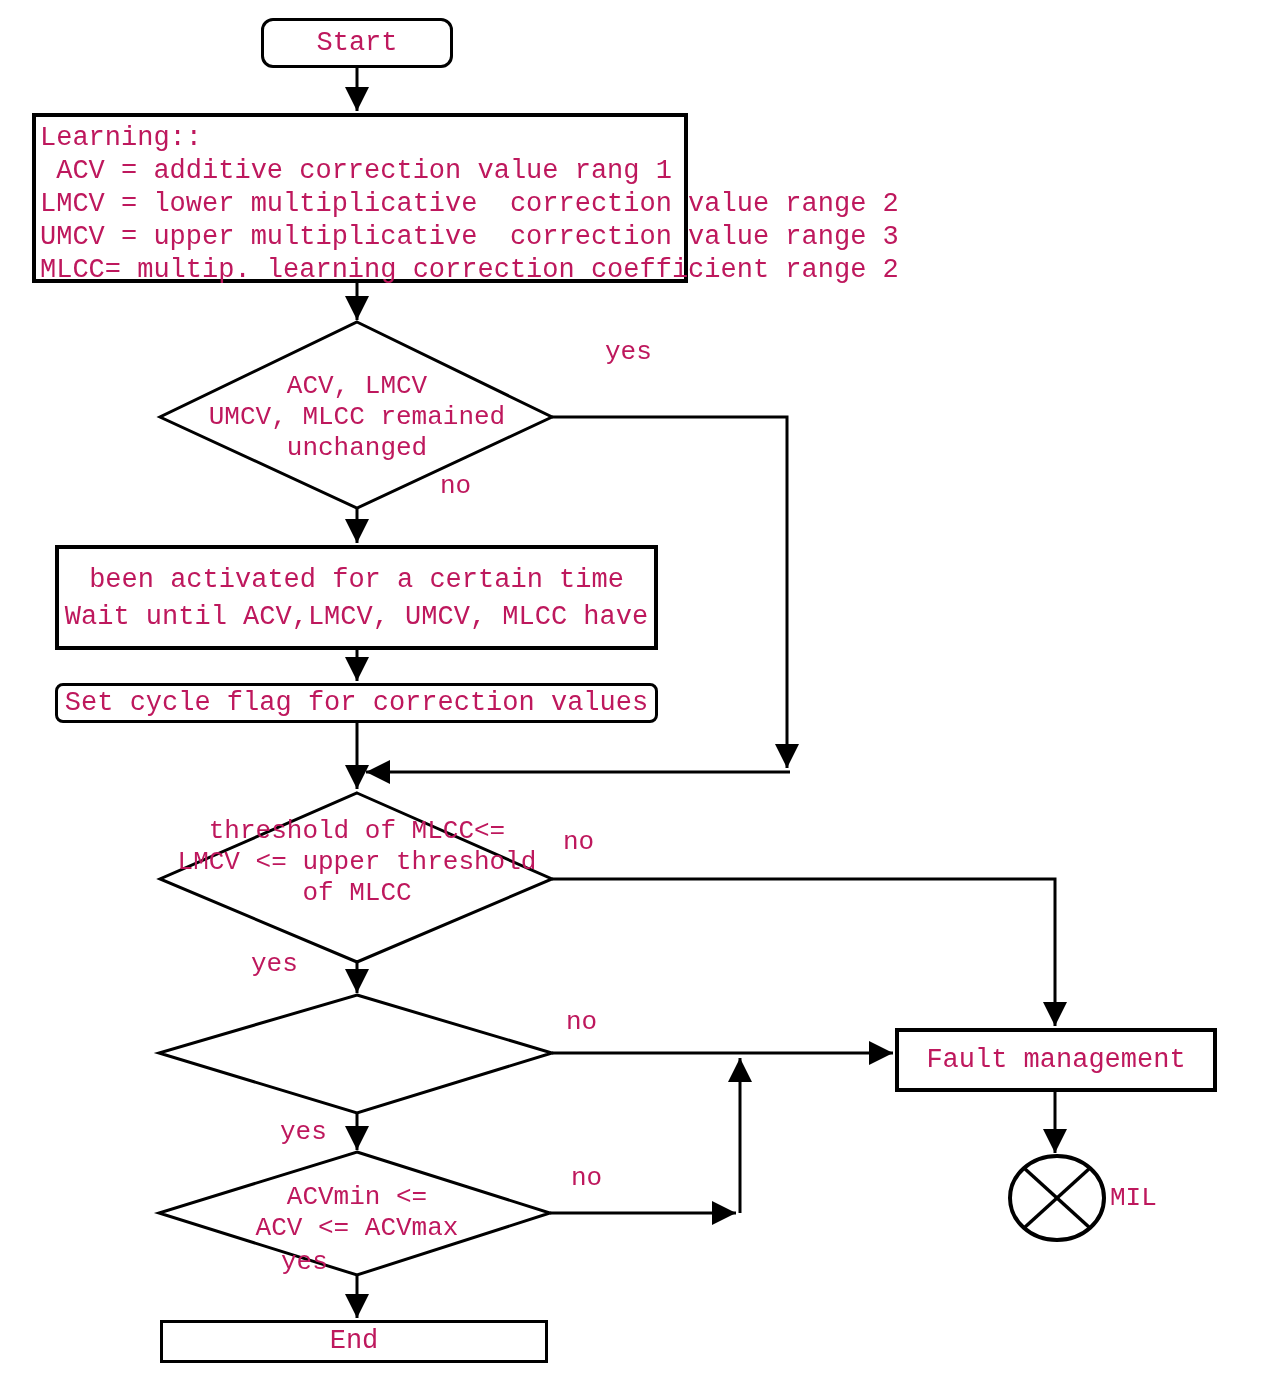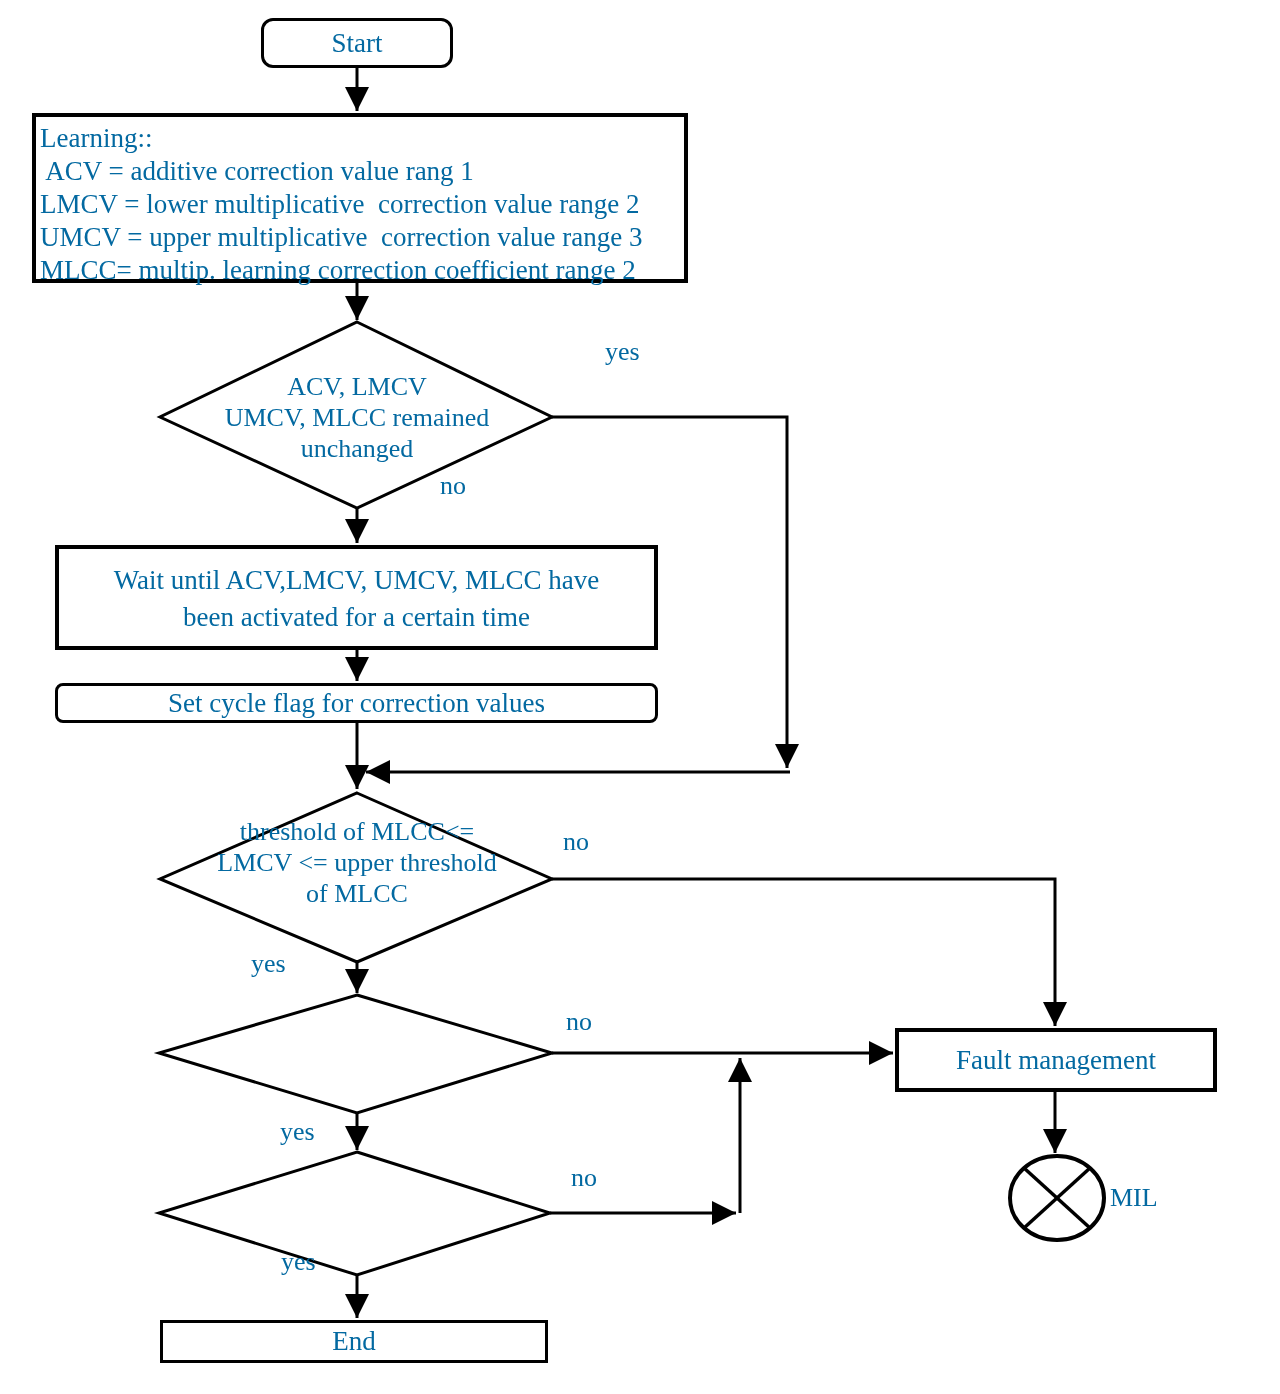--- a/index.html
+++ b/index.html
@@ -1,22 +1,22 @@
 <!DOCTYPE html>
 <html><head>
 <meta charset="utf-8">
 <style>
   html, body { margin: 0; padding: 0; background: #fff; }
   .stage {
     position: relative;
     width: 1280px;
     height: 1394px;
     background: #ffffff;
-    font-family: Liberation Serif, serif;
-    color: #0369a1;
+    font-family: Liberation Mono, monospace;
+    color: #be185d;
     overflow: hidden;
   }
   .stage svg.wires {
     position: absolute;
     left: 0; top: 0;
     width: 1280px; height: 1394px;
   }
   .box {
     position: absolute;
     background: #fff;
@@ -110,39 +110,43 @@
 
   <div class="dtext" style="left:157px; top:371px;">
     <div>ACV, LMCV</div>
     <div>UMCV, MLCC remained</div>
     <div>unchanged</div>
   </div>
   <div class="edge-label" style="left:605px; top:338px;">yes</div>
   <div class="edge-label" style="left:440px; top:472px;">no</div>
 
   <div class="box thick" id="waitBox" style="left:55px; top:545px; width:603px; height:105px;">
+    <div>been activated for a certain time</div>
     <div>Wait until ACV,LMCV, UMCV, MLCC have</div>
-    <div>been activated for a certain time</div>
   </div>
 
   <div class="box" id="setFlagBox" style="left:55px; top:683px; width:603px; height:40px;">
     <span>Set cycle flag for correction values</span>
   </div>
 
   <div class="dtext" style="left:157px; top:816px;">
     <div>threshold of MLCC&lt;=</div>
     <div>LMCV &lt;= upper threshold</div>
     <div>of MLCC</div>
   </div>
   <div class="edge-label" style="left:563px; top:828px;">no</div>
   <div class="edge-label" style="left:251px; top:950px;">yes</div>
 
   <div class="edge-label" style="left:566px; top:1008px;">no</div>
   <div class="edge-label" style="left:280px; top:1118px;">yes</div>
 
+  <div class="dtext" style="left:157px; top:1182px;">
+    <div>ACVmin &lt;=</div>
+    <div>ACV &lt;= ACVmax</div>
+  </div>
   <div class="edge-label" style="left:571px; top:1164px;">no</div>
   <div class="edge-label" style="left:281px; top:1248px;">yes</div>
 
   <div class="box thick" id="faultBox" style="left:895px; top:1028px; width:322px; height:64px;">
     <span>Fault management</span>
   </div>
 
   <div class="edge-label" style="left:1110px; top:1184px;">MIL</div>
 
   <div class="box" id="endBox" style="left:160px; top:1320px; width:388px; height:43px;">

